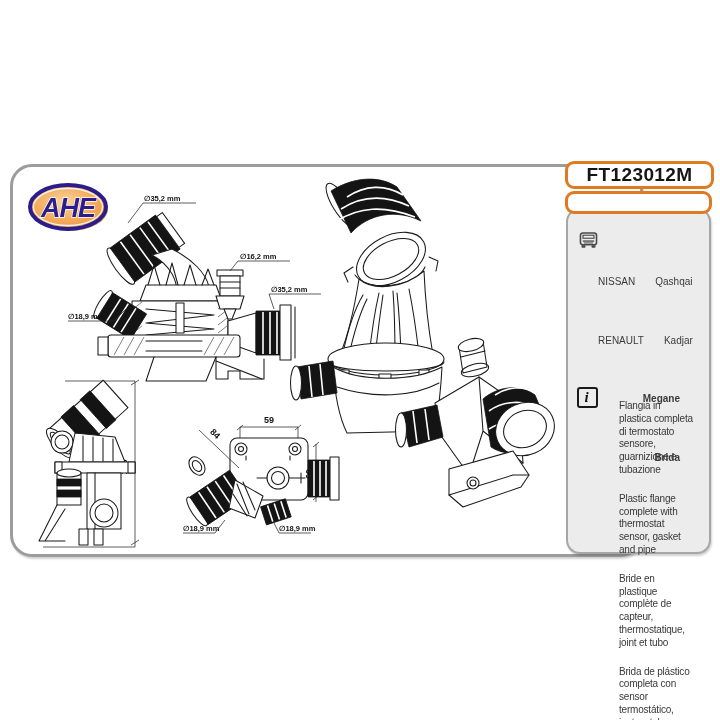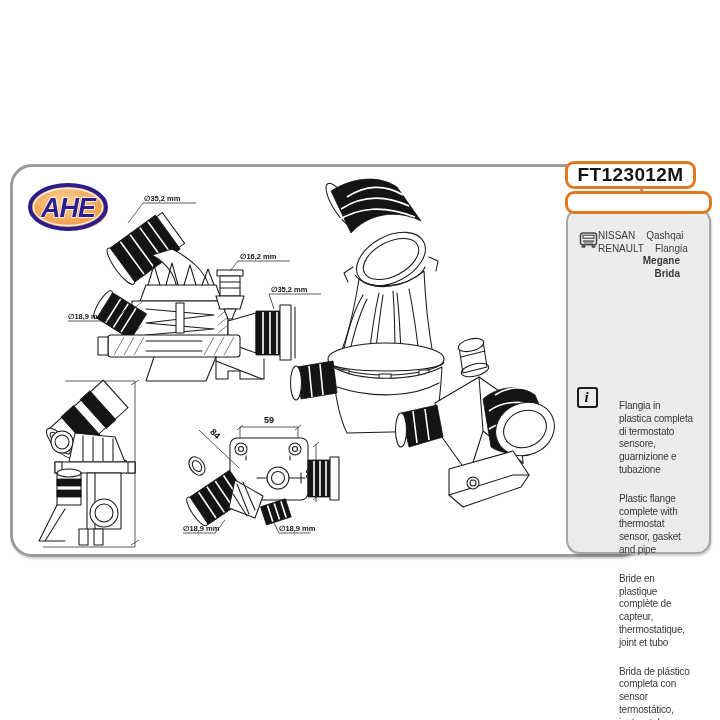--- a/index.html
+++ b/index.html
@@ -14,33 +14,33 @@
   }
   .drawings-svg{position:absolute;left:0;top:0;}
   .logo-svg{position:absolute;left:14px;top:15px;}
   .sidebar{position:absolute;left:565px;top:161px;width:147px;height:394px;}
   .info-panel{
     position:absolute;left:1px;top:47px;width:145px;height:346px;
     background:#ececec;border:2px solid #a6a6a6;border-radius:14px;box-sizing:border-box;
     box-shadow:1px 2px 2px rgba(0,0,0,.18);
   }
   .part-box{
-    position:absolute;left:0;top:0;width:131px;height:28px;
+    position:absolute;left:0;top:0;width:149px;height:28px;
     background:#fff;border:3.5px solid #df7a22;border-radius:9px;box-sizing:border-box;
     display:flex;align-items:center;justify-content:center;
   }
   .part-number{font-weight:bold;font-size:19px;letter-spacing:.4px;color:#151515;}
   .empty-box{
     position:absolute;left:0;top:30px;width:147px;height:23px;
     background:#fff;border:3.5px solid #df7a22;border-radius:9px;box-sizing:border-box;
   }
   .veh-section{position:absolute;left:0;top:0;width:145px;}
   .veh-icon{position:absolute;left:11px;top:22px;}
   .veh-list{position:absolute;left:30px;top:20px;width:82px;font-size:10px;line-height:12.5px;color:#3a3a3a;}
-  .veh-row{display:flex;gap:11px;white-space:nowrap;}
+  .veh-row{display:flex;gap:20px;white-space:nowrap;margin-top:46px;}
   .veh-row.right{justify-content:flex-end;font-weight:bold;}
   .desc-section{position:absolute;left:0;top:0;width:145px;}
   .info-icon{
     position:absolute;left:9px;top:177px;width:21px;height:21px;box-sizing:border-box;
     border:2.5px solid #1a1a1a;border-radius:3px;background:#ececec;
     display:flex;align-items:center;justify-content:center;
   }
   .info-i{font-family:"Liberation Serif","DejaVu Serif",serif;font-style:italic;font-weight:bold;font-size:15px;line-height:1;color:#111;padding-right:2px;}
   .desc-text{position:absolute;left:35px;top:174px;width:106px;font-size:10px;line-height:12.8px;letter-spacing:-0.2px;color:#383838;}
   .desc-text p{margin:16px;}
@@ -312,21 +312,21 @@
         <rect x="2.6" y="14" width="4.2" height="2.6" rx="0.8" fill="#4a4a4a"></rect>
         <rect x="13.2" y="14" width="4.2" height="2.6" rx="0.8" fill="#4a4a4a"></rect>
       </svg>
       <div class="veh-list">
         <div class="veh-row">
           <span>NISSAN</span>
           <span>Qashqai</span>
         </div>
         <div class="veh-row">
           <span>RENAULT</span>
-          <span>Flangia</span>
+          <span>Kadjar</span>
         </div>
         <div class="veh-row right">
           <span></span>
           <span>Megane</span>
         </div>
         <div class="veh-row right">
           <span></span>
           <span>Brida</span>
         </div>
       </div>

